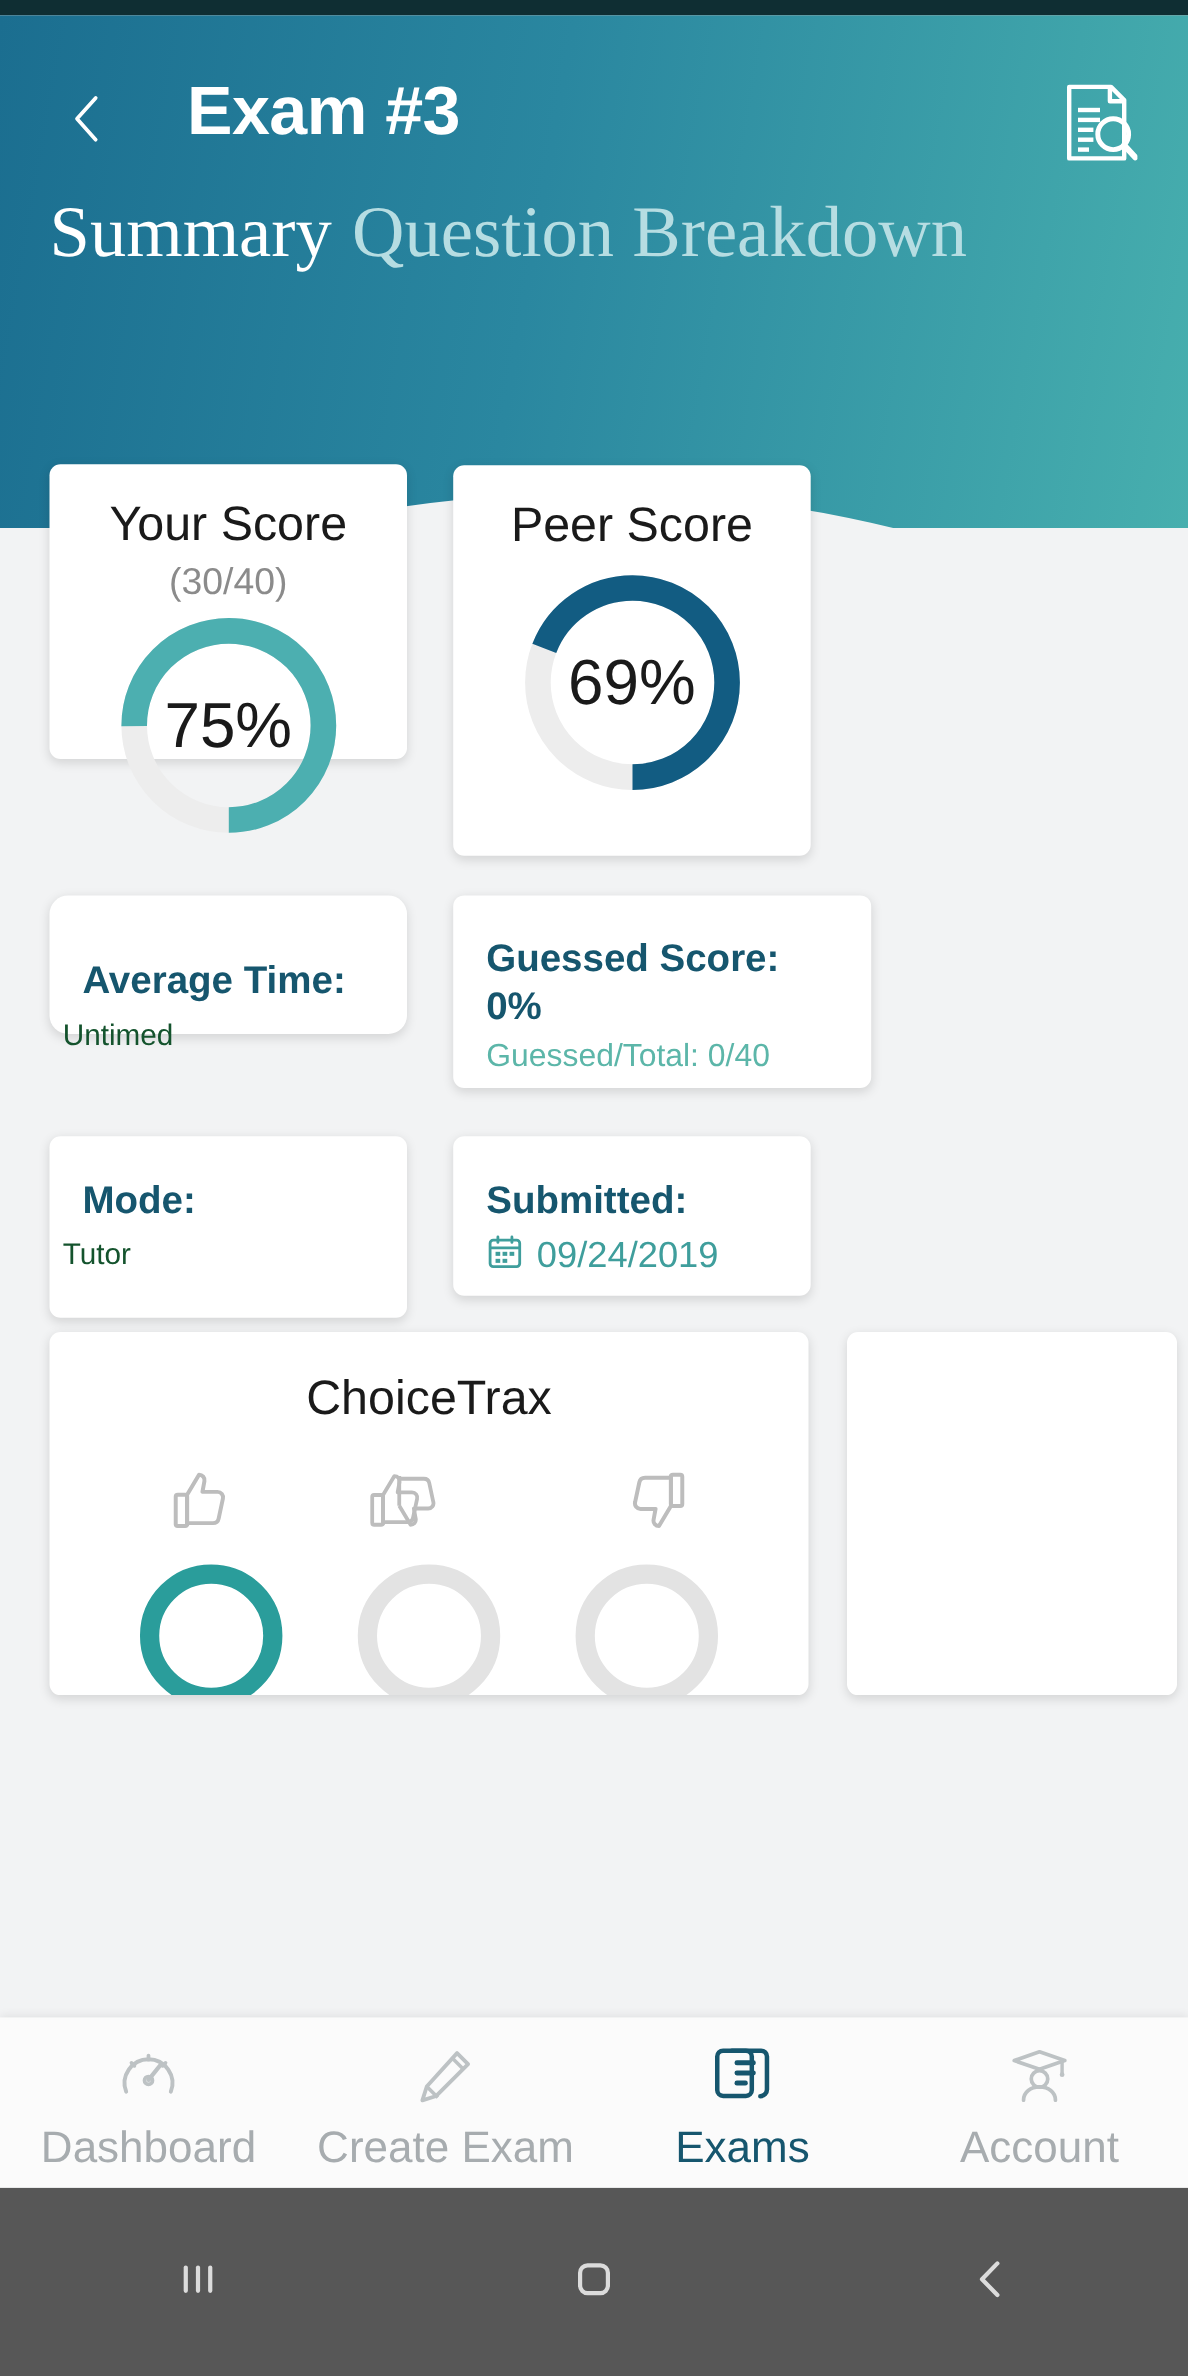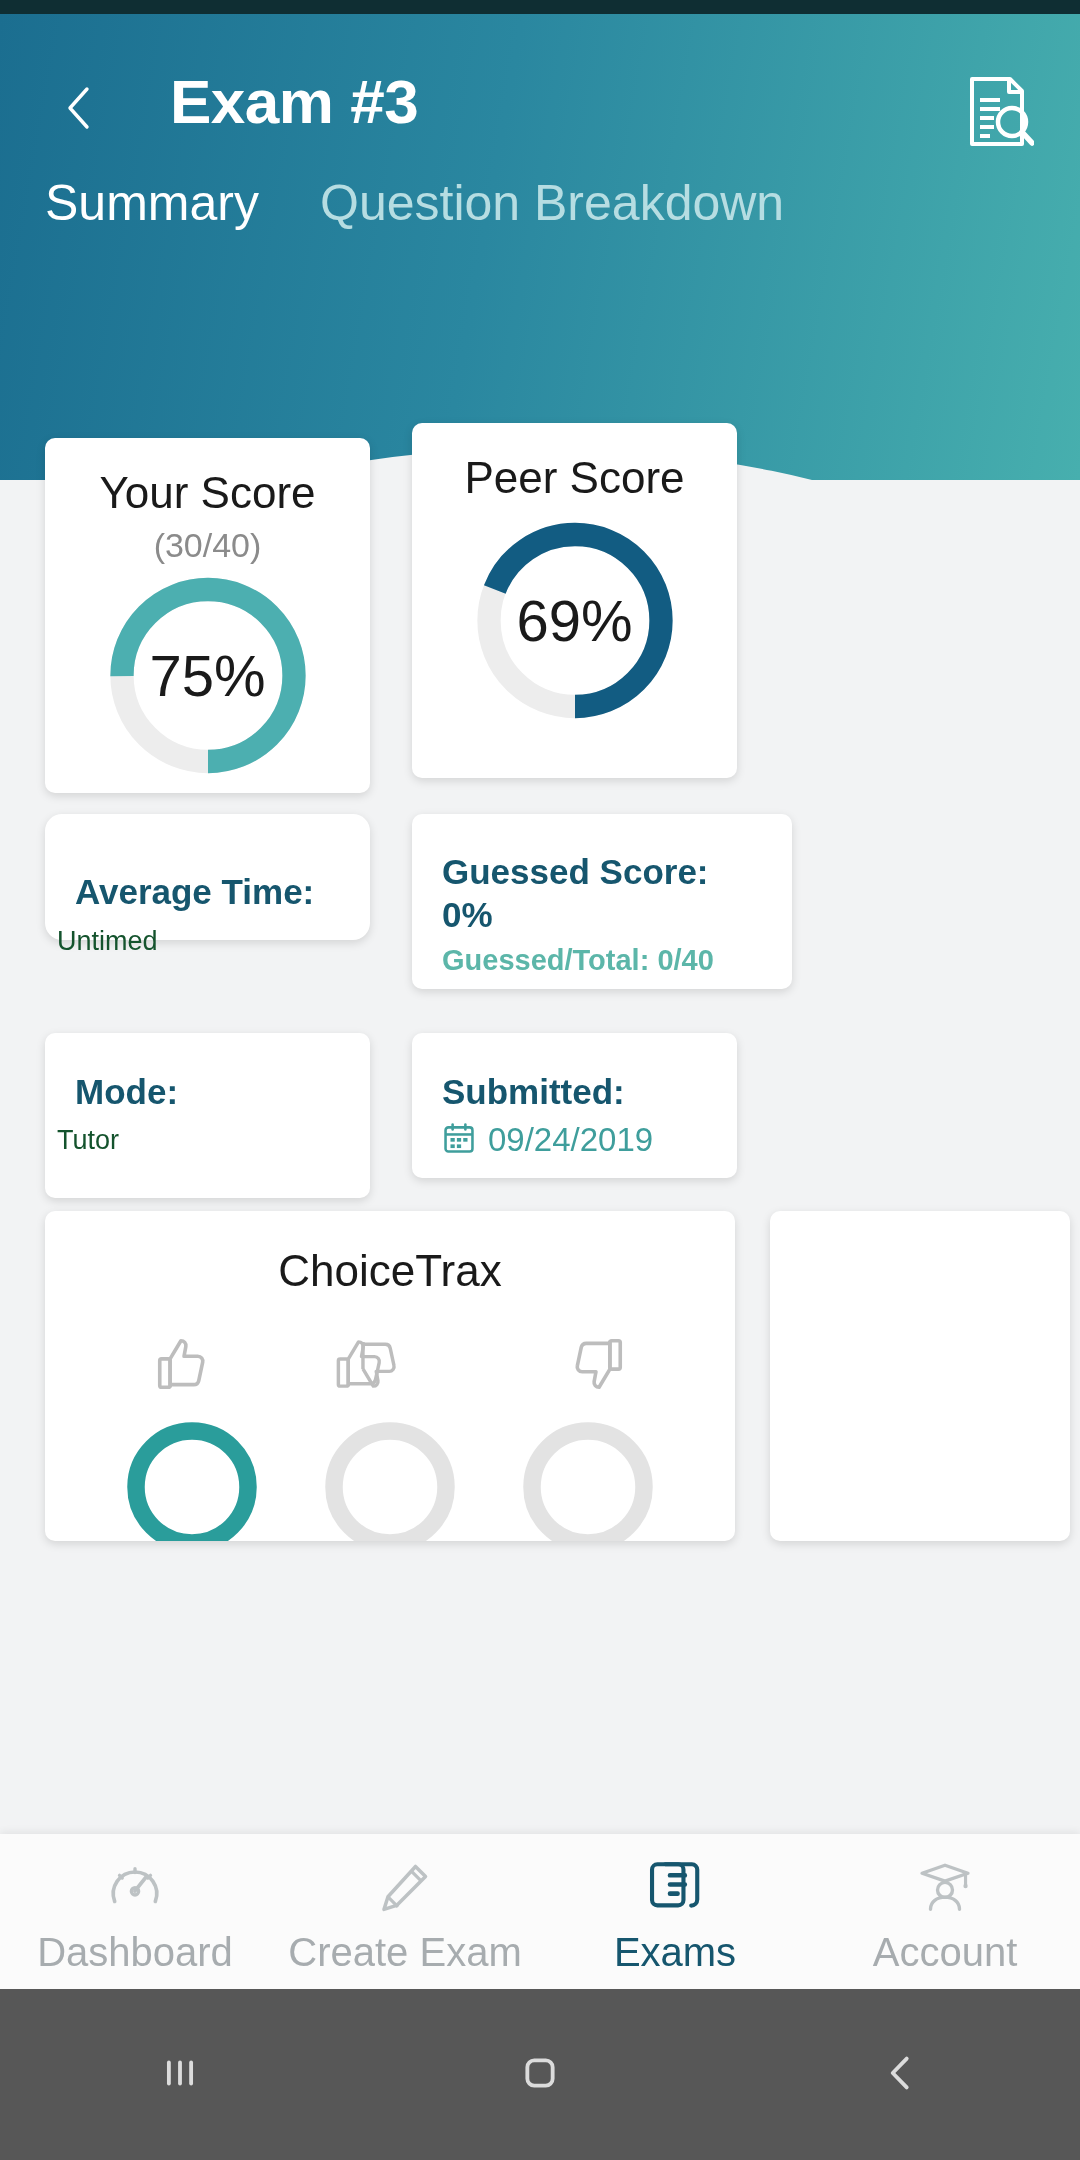--- a/index.html
+++ b/index.html
@@ -44,42 +44,42 @@
   }
   #report-icon {
     position:absolute; right:42px; top:22px; width:80px; height:80px;
     display:flex; align-items:center; justify-content:center;
   }
 
   #tabs {
     position:absolute; top:160px; left:0; width:1080px; height:100px;
   }
   .tab {
-    position:absolute; top:0; font-size:50px; white-space:nowrap;
+    position:absolute; top:0; font-size:66px; white-space:nowrap;font-family:Liberation Serif, serif;
   }
   .tab.active { color:#ffffff; font-weight:500; }
   .tab.inactive { color:#b6dde2; font-weight:500; }
   #tab-summary { left:45px; }
   #tab-question-breakdown { left:320px; }
 
   
   #content {
     position:absolute; top:14px; left:0; width:1080px; height:1820px;
     overflow:hidden;
   }
 
   .card {
     position:absolute;
     background:#ffffff;
     border-radius:10px;
     box-shadow:0 3px 10px rgba(0,0,0,0.13);
   }
 
   
-  #card-your-score  { left:45px;  top:424px; width:325px; height:355px; }
+  #card-your-score  { left:45px;  top:408px; width:325px; height:268px; }
   #card-peer-score  { left:412px; top:409px; width:325px; height:355px; }
 
   .score-title {
     position:absolute; top:30px; left:0; width:100%;
     text-align:center; font-size:44px; color:#1a1a1a; font-weight:400;
   }
   .score-sub {
     position:absolute; top:88px; left:0; width:100%;
     text-align:center; font-size:34px; color:#8b8b8b; font-weight:400;
   }
@@ -106,21 +106,21 @@
     position:absolute; left:30px;
     font-size:35px; font-weight:bold; color:#16566e;
     line-height:1.22;
   }
   .info-value {
     position:absolute; left:12px;
     font-size:27px; color:#14532d; font-weight:400;
   }
   .info-sub {
     position:absolute; left:30px;
-    font-size:29px; color:#5cb6a9; font-weight:700;
+    font-size:29px; color:#5cb6a9; font-weight:400;
   }
   #card-average-time .info-label { top:57px; }
   #card-average-time .info-value { top:112px; }
   #card-guessed .info-label { top:37px; }
   #card-guessed .info-sub   { top:130px; }
   #card-mode .info-label { top:38px; }
   #card-mode .info-value { top:92px; }
   #card-submitted .info-label { top:38px; }
   #card-submitted-value-row {
     position:absolute; left:30px; top:88px;

